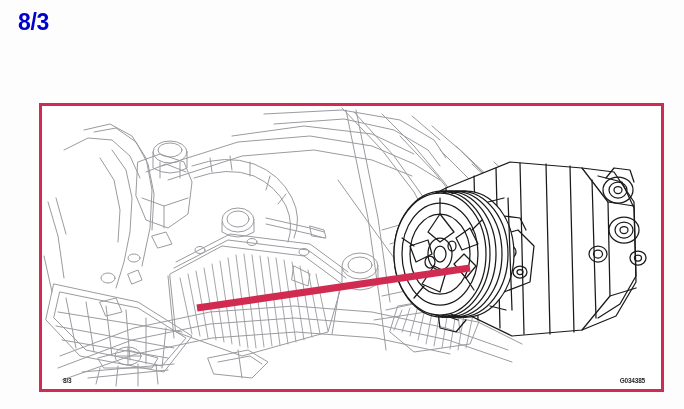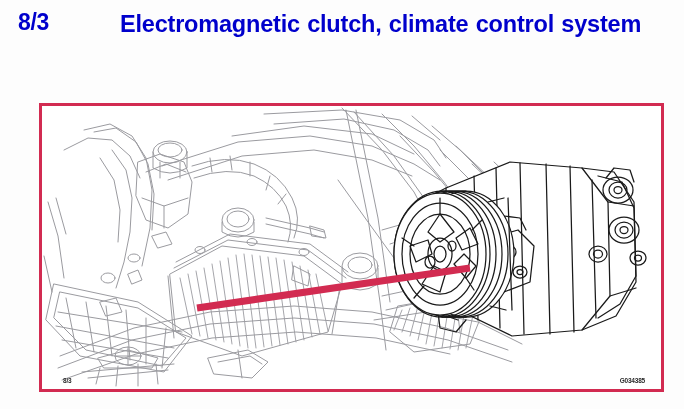--- a/index.html
+++ b/index.html
@@ -84,21 +84,20 @@
     color: #2b2b2b;
     letter-spacing: -0.2px;
     font-family: "Liberation Sans", sans-serif;
   }
 </style>
 </head>
 <body>
 
 <div id="header">
   <div id="section-number">8/3</div>
-  <div id="page-title">Electromagnetic clutch, climate control system</div>
 </div>
 
 <div id="figure-frame">
 
   <svg id="figure-canvas" viewBox="0 0 619 283" preserveAspectRatio="none">
 
     <defs>
 
       <g id="hatchpack"></g>
     </defs>

